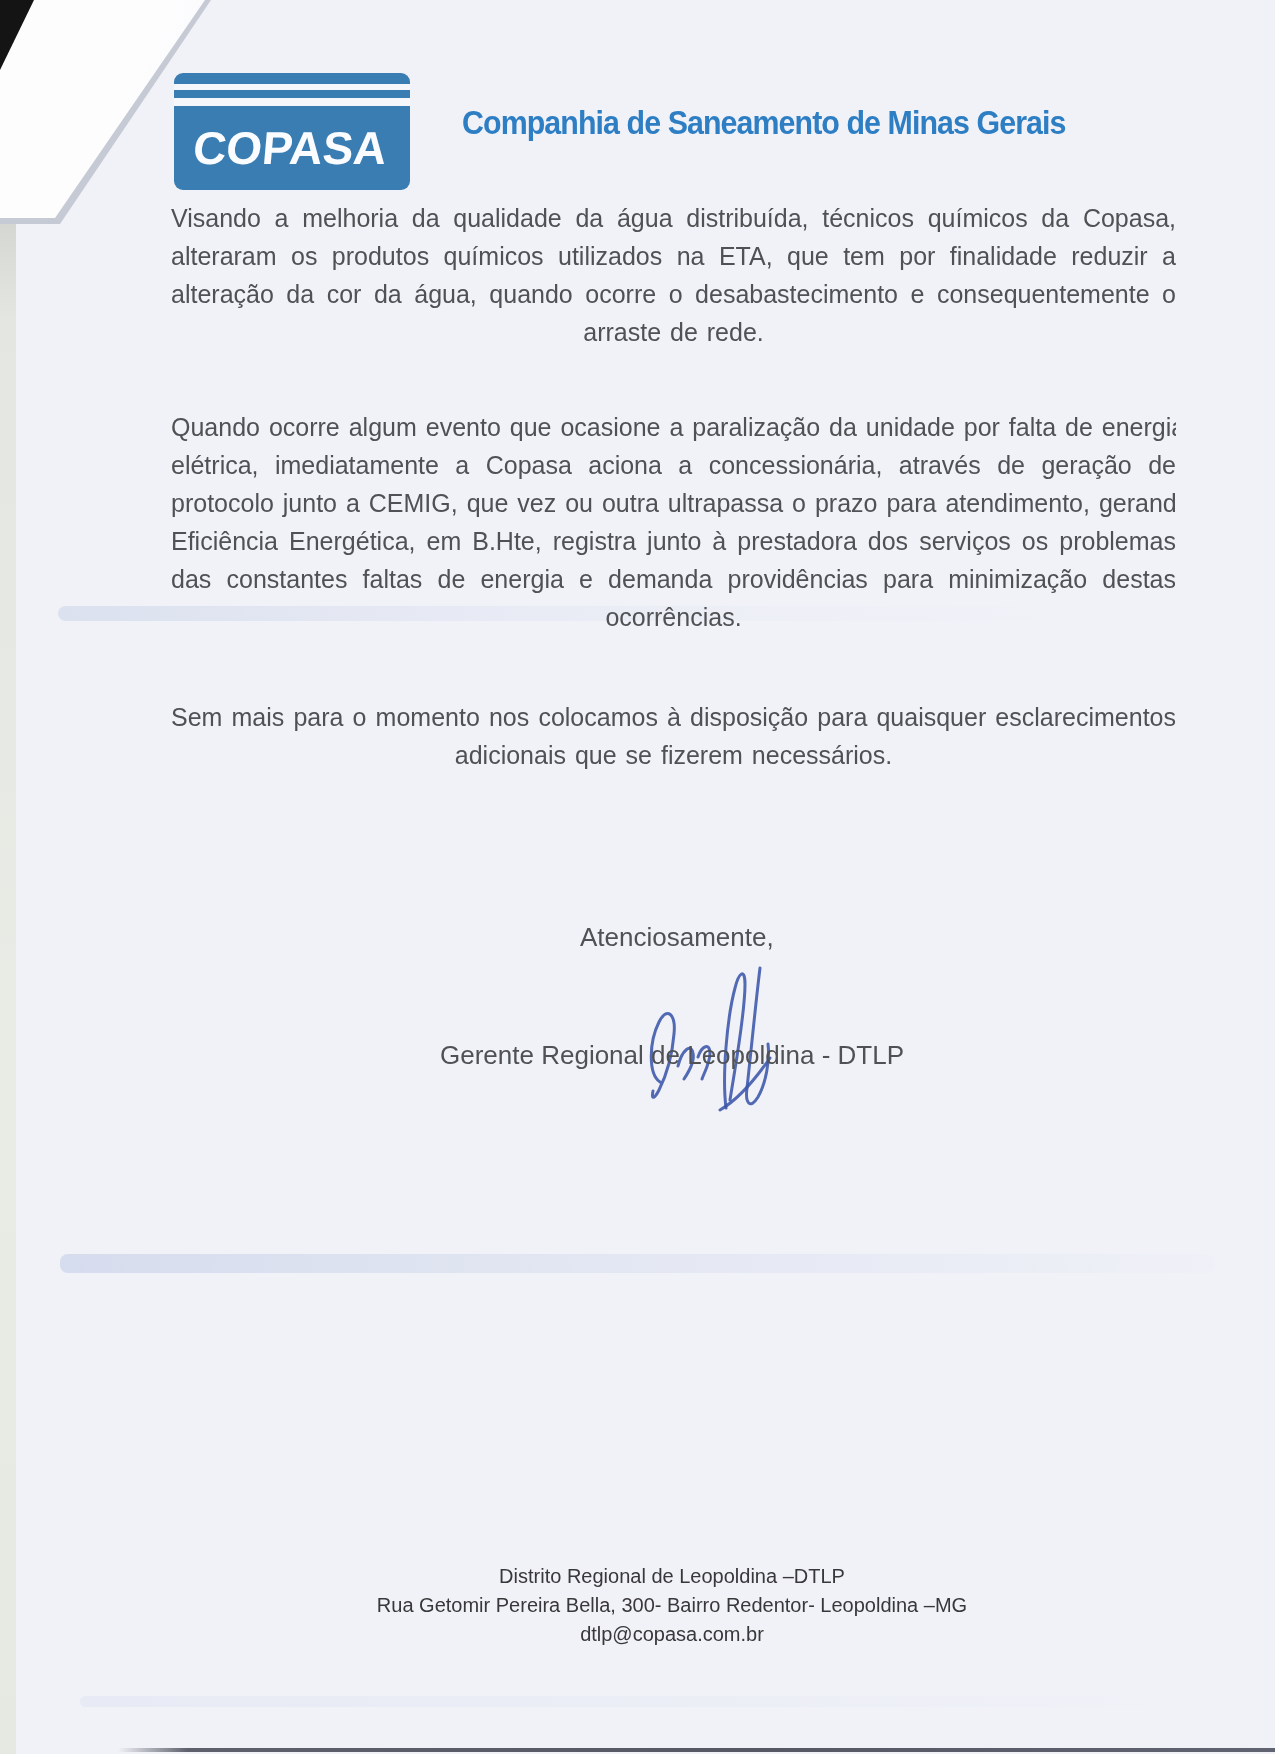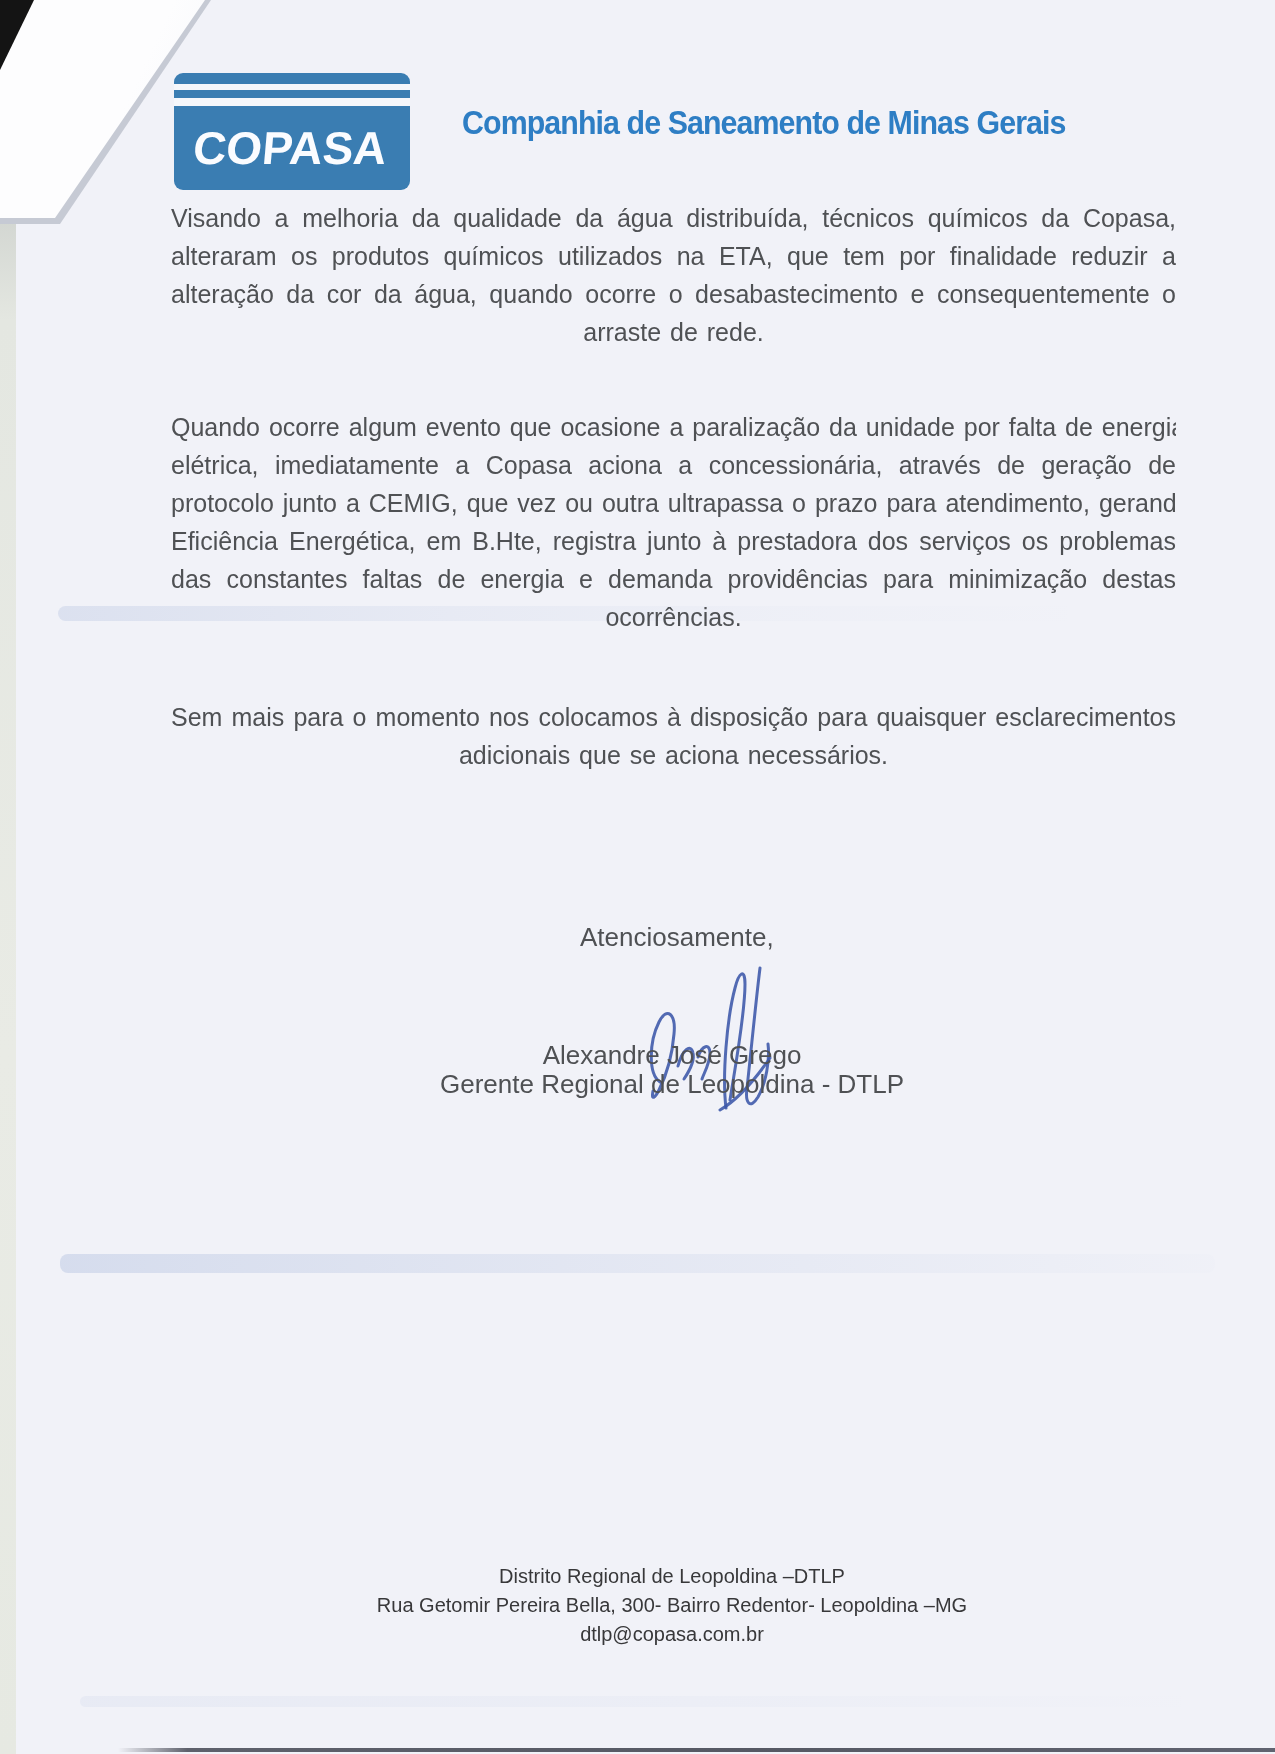--- a/index.html
+++ b/index.html
@@ -123,36 +123,35 @@
     <div class="para p2">
       <div class="jline">Quando ocorre algum evento que ocasione a paralização da unidade por falta de energia</div>
       <div class="jline">elétrica, imediatamente a Copasa aciona a concessionária, através de geração de</div>
       <div class="jline">protocolo junto a CEMIG, que vez ou outra ultrapassa o prazo para atendimento, gerando</div>
       <div class="jline">Eficiência Energética, em B.Hte, registra junto à prestadora dos serviços os problemas</div>
       <div class="jline">das constantes faltas de energia e demanda providências para minimização destas</div>
       <div class="lline">ocorrências.</div>
     </div>
     <div class="para p3">
       <div class="jline">Sem mais para o momento nos colocamos à disposição para quaisquer esclarecimentos</div>
-      <div class="lline">adicionais que se aciona necessários.</div>
+      <div class="lline">adicionais que se fizerem necessários.</div>
     </div>
   </div>
 
   <div class="salutation">Atenciosamente,</div>
 
   <svg class="signature-svg" viewBox="0 0 162 160" aria-hidden="true">
     <path d="M30,122 C18,114 19,82 29,62 C37,46 46,54 44,74 C42,98 35,118 29,130 C25,138 21,141 23,131"></path>
     <path d="M48,106 C52,90 61,83 63,93 C65,101 58,113 54,119 M68,97 C72,85 80,83 80,93 C80,103 74,113 72,119"></path>
     <path d="M96,148 C92,116 97,58 105,28 C109,12 115,8 115,24 C115,54 106,102 100,140"></path>
     <path d="M130,8 C126,40 121,92 117,128 C115,143 120,150 128,137 C136,123 140,100 138,84"></path>
     <path d="M90,150 C104,142 122,124 140,98"></path>
   </svg>
 
   <div class="sign-block">
-    <div>Alexandre José Grego</div>
     <div>Gerente Regional de Leopoldina - DTLP</div>
   </div>
 
   <div class="footer-block">
     <div>Distrito Regional de Leopoldina –DTLP</div>
     <div>Rua Getomir Pereira Bella, 300- Bairro Redentor- Leopoldina –MG</div>
     <div>dtlp@copasa.com.br</div>
   </div>
 
 </div>

